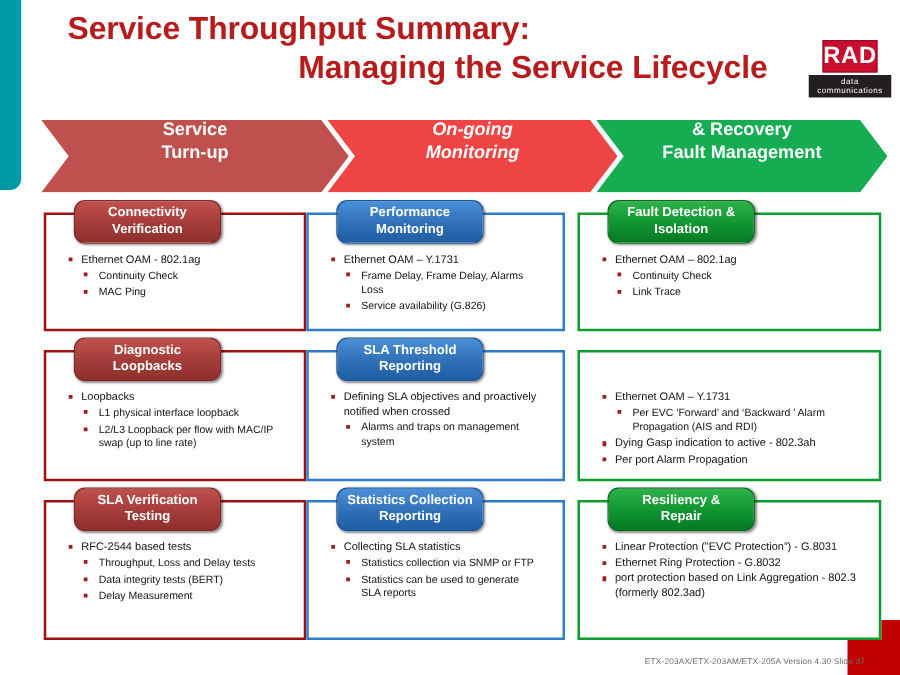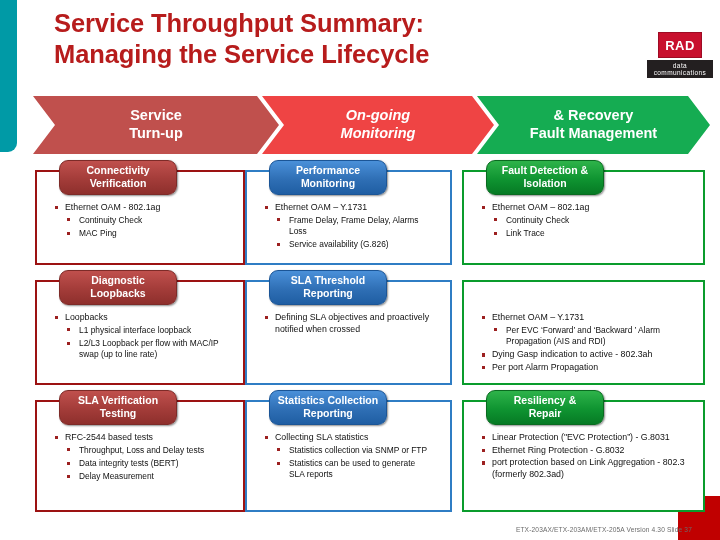--- a/index.html
+++ b/index.html
@@ -20,43 +20,43 @@
     position:absolute;right:0;bottom:0;width:42px;height:44px;
     background:#c00000;border-top-left-radius:13px;
   }
 
   
   .title{
     position:absolute;left:54px;top:8px;width:560px;
     font-size:25.5px;font-weight:bold;line-height:1.22;
     color:#b71c1c;letter-spacing:-0.1px;
   }
-  .title .l2{display:block;}
+  .title .l2{display:block;text-align:right;}
 
   
   .logo{position:absolute;left:647px;top:32px;width:66px;height:40px;}
   .logo-mark{
     width:42px;height:24px;background:#c8102e;margin:0 auto;
     display:flex;align-items:center;justify-content:center;
     border:1px solid #9e0b24;
   }
   .logo-mark span{
-    color:#fff;font-weight:bold;font-size:13px;letter-spacing:0.5px;
+    color:#fff;font-weight:bold;font-size:19px;letter-spacing:0.5px;
     font-family:"Liberation Sans",sans-serif;
   }
   .logo-sub{
     margin-top:2px;background:#231f20;color:#fff;
     font-size:6.5px;letter-spacing:0.4px;text-align:center;
     padding:2px 0 2px;width:66px;
   }
 
   
   .chev{
     position:absolute;height:58px;
-    display:flex;align-items:center;justify-content:center;
+    display:flex;align-items:flex-start;justify-content:center;
     color:#ffffff;font-weight:bold;font-size:14.5px;line-height:1.22;
     text-align:center;
     -webkit-clip-path:polygon(0 0,calc(100% - 22px) 0,100% 50%,calc(100% - 22px) 100%,0 100%,22px 50%);
     clip-path:polygon(0 0,calc(100% - 22px) 0,100% 50%,calc(100% - 22px) 100%,0 100%,22px 50%);
   }
   .chev .lbl{display:block;}
   .chev-1{left:33px;width:246px;top:96px;background:#c0504d;}
   .chev-2{left:262px;width:232px;top:96px;background:#ef4444;font-style:italic;}
   .chev-3{left:477px;width:233px;top:96px;background:#15ac52;}
 
@@ -228,20 +228,23 @@
         <span class="pl">Performance</span>
         <span class="pl">Monitoring</span>
       </div>
     </div>
     <div class="group col-b" style="left: 245px; top: 270px; width: 207px; height: 115px;">
       <div class="frame">
         <div class="body-pad">
           <ul class="l1">
             <li>
               <span class="txt">Defining SLA objectives and proactively notified when crossed</span>
+              <ul class="l2 indent-2">
+                <li>Alarms and traps on management system</li>
+              </ul>
             </li>
           </ul>
         </div>
       </div>
       <div class="pill">
         <span class="pl">SLA Threshold</span>
         <span class="pl">Reporting</span>
       </div>
     </div>
     <div class="group col-b" style="left: 245px; top: 390px; width: 207px; height: 122px;">

